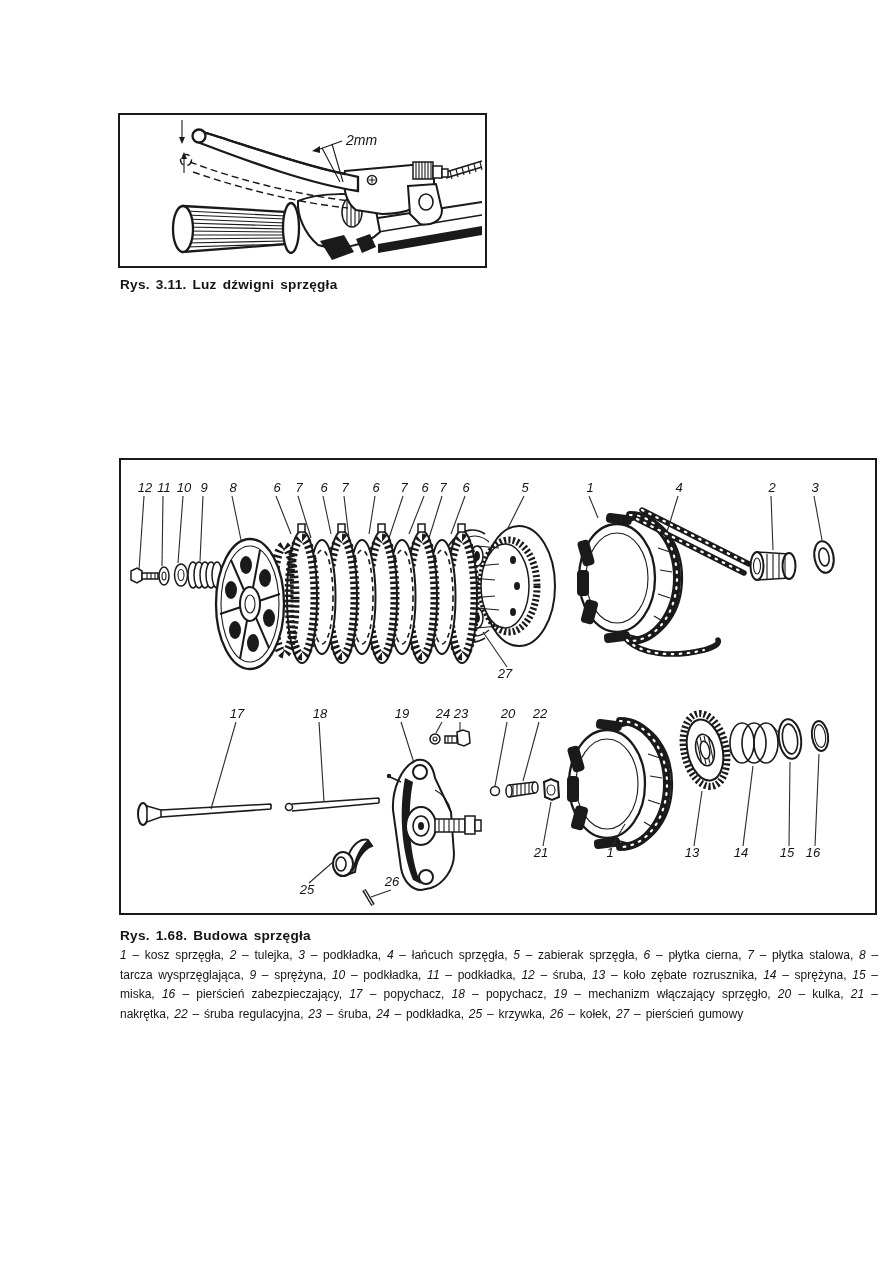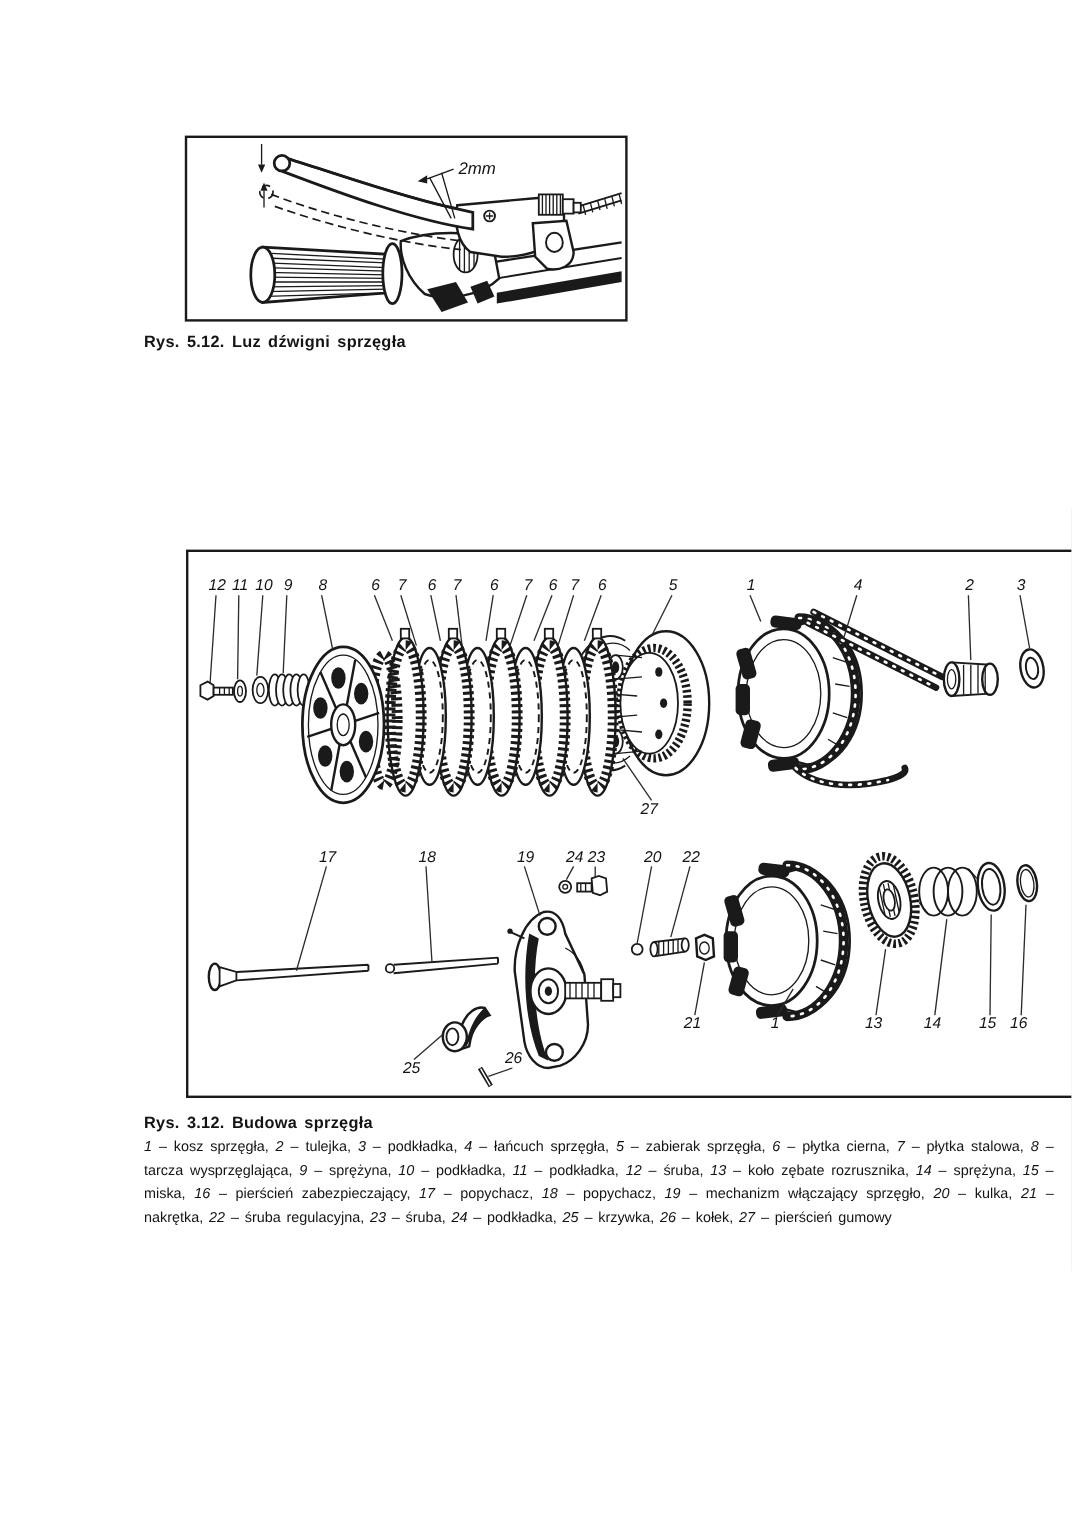--- a/index.html
+++ b/index.html
@@ -1,18 +1,18 @@
 <!DOCTYPE html>
 <html><head>
 <meta charset="utf-8">
 <style>
   html,body{margin:0;padding:0;background:#e8e8e8;}
   .page{position:relative;width:893px;height:1263px;background:#ffffff;margin:0 auto;
         font-family:"Liberation Sans",sans-serif;color:#141414;overflow:hidden;}
-  .figbox{position:absolute;border:2px solid #1a1a1a;background:#fff;box-sizing:border-box;margin-left:36px;}
+  .figbox{position:absolute;border:2px solid #1a1a1a;background:#fff;box-sizing:border-box;}
   #fig1{left:118px;top:113px;width:369px;height:155px;}
   #fig2{left:119px;top:458px;width:758px;height:457px;}
   .figbox svg{display:block;width:100%;height:100%;}
   .cap{position:absolute;font-weight:bold;font-size:13.6px;letter-spacing:.25px;word-spacing:2px;}
   #cap1{left:120px;top:277px;}
   #cap2{left:120px;top:928px;}
   .parts{position:absolute;left:120px;top:946px;width:758px;font-size:12px;
          line-height:19.6px;text-align:justify;word-spacing:1.5px;}
   .parts i{font-style:italic;}
   .part:last-of-type .sep{display:none;}
@@ -105,21 +105,21 @@
 
       <g>
         <path class="k1" d="M 202,33 L 220,67 M 212,29 L 223,67"></path>
         <path class="k1" d="M 222,26 L 200,34"></path>
           <polygon class="d" points="200,31 200,38 192,36"></polygon>
         <text class="anno" x="226" y="30">2mm</text>
       </g>
     </svg>
   </div>
 
-  <div class="cap" id="cap1">Rys. 5.12. Luz dźwigni sprzęgła</div>
+  <div class="cap" id="cap1">Rys. 3.11. Luz dźwigni sprzęgła</div>
 
   <div class="figbox" id="fig2">
     <svg viewBox="0 0 754 453">
       <defs>
         <g id="basketShape">
           <ellipse class="o2" cx="8" cy="0" rx="44" ry="61"></ellipse>
           <path class="k2" d="M -13,-54 L 10,-60 M -13,54 L 10,60"></path>
           <ellipse class="o2" cx="-13" cy="0" rx="38" ry="54"></ellipse>
           <ellipse class="k1" cx="-13" cy="0" rx="31" ry="45"></ellipse>
           <rect class="d" x="-50" y="-38" width="12" height="26" rx="4" transform="rotate(-16 -44 -25)"></rect>
@@ -422,17 +422,17 @@
           <line x1="694" y1="386" x2="698" y2="294" class="leader"></line>
           <text x="692" y="397" class="callout">16</text>
           <line x1="188" y1="423" x2="212" y2="402" class="leader"></line>
           <text x="186" y="434" class="callout">25</text>
           <line x1="270" y1="430" x2="250" y2="437" class="leader"></line>
           <text x="271" y="426" class="callout">26</text>
         </g>
     </svg>
   </div>
 
-  <div class="cap" id="cap2">Rys. 3.12. Budowa sprzęgła</div>
+  <div class="cap" id="cap2">Rys. 1.68. Budowa sprzęgła</div>
 
   <div class="parts"><span class="part"><i>1</i> – <span>kosz sprzęgła</span><span class="sep">, </span></span><span class="part"><i>2</i> – <span>tulejka</span><span class="sep">, </span></span><span class="part"><i>3</i> – <span>podkładka</span><span class="sep">, </span></span><span class="part"><i>4</i> – <span>łańcuch sprzęgła</span><span class="sep">, </span></span><span class="part"><i>5</i> – <span>zabierak sprzęgła</span><span class="sep">, </span></span><span class="part"><i>6</i> – <span>płytka cierna</span><span class="sep">, </span></span><span class="part"><i>7</i> – <span>płytka stalowa</span><span class="sep">, </span></span><span class="part"><i>8</i> – <span>tarcza wysprzęglająca</span><span class="sep">, </span></span><span class="part"><i>9</i> – <span>sprężyna</span><span class="sep">, </span></span><span class="part"><i>10</i> – <span>podkładka</span><span class="sep">, </span></span><span class="part"><i>11</i> – <span>podkładka</span><span class="sep">, </span></span><span class="part"><i>12</i> – <span>śruba</span><span class="sep">, </span></span><span class="part"><i>13</i> – <span>koło zębate rozrusznika</span><span class="sep">, </span></span><span class="part"><i>14</i> – <span>sprężyna</span><span class="sep">, </span></span><span class="part"><i>15</i> – <span>miska</span><span class="sep">, </span></span><span class="part"><i>16</i> – <span>pierścień zabezpieczający</span><span class="sep">, </span></span><span class="part"><i>17</i> – <span>popychacz</span><span class="sep">, </span></span><span class="part"><i>18</i> – <span>popychacz</span><span class="sep">, </span></span><span class="part"><i>19</i> – <span>mechanizm włączający sprzęgło</span><span class="sep">, </span></span><span class="part"><i>20</i> – <span>kulka</span><span class="sep">, </span></span><span class="part"><i>21</i> – <span>nakrętka</span><span class="sep">, </span></span><span class="part"><i>22</i> – <span>śruba regulacyjna</span><span class="sep">, </span></span><span class="part"><i>23</i> – <span>śruba</span><span class="sep">, </span></span><span class="part"><i>24</i> – <span>podkładka</span><span class="sep">, </span></span><span class="part"><i>25</i> – <span>krzywka</span><span class="sep">, </span></span><span class="part"><i>26</i> – <span>kołek</span><span class="sep">, </span></span><span class="part"><i>27</i> – <span>pierścień gumowy</span></span></div>
 
 </div>
 
 </body></html>

